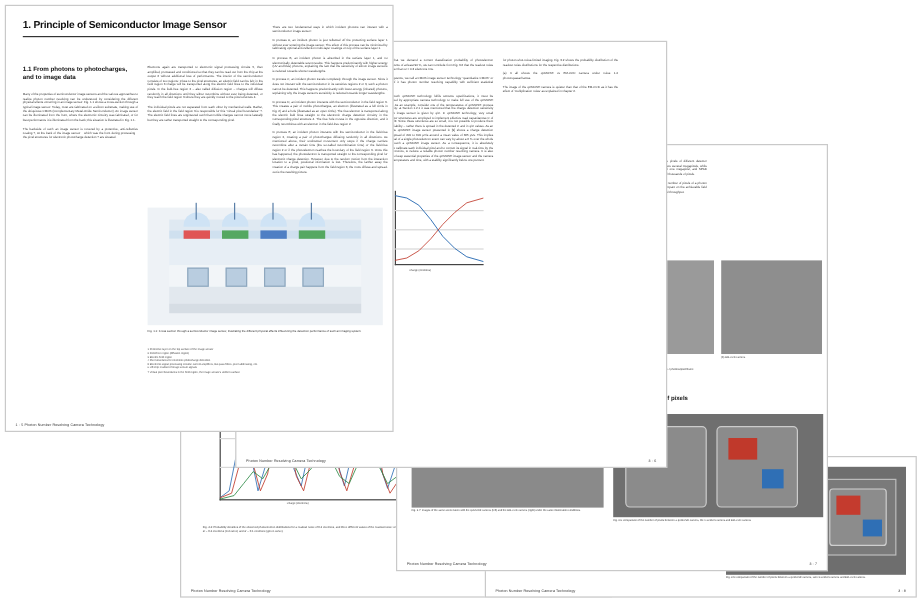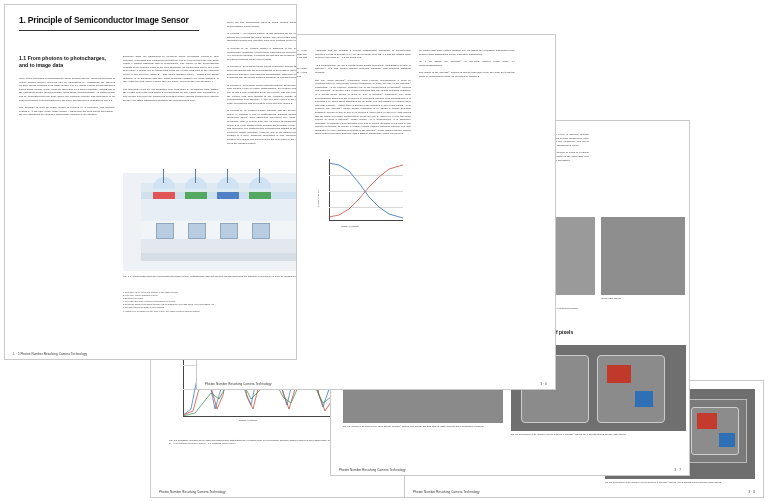--- a/index.html
+++ b/index.html
@@ -4,21 +4,21 @@
 <style>
   html,body{margin:0;padding:0;}
   body{width:768px;height:501px;background:#ffffff;font-family:"Liberation Sans",sans-serif;overflow:hidden;position:relative;}
 
   .page{position:absolute;background:#ffffff;border:1px solid #c9c9c9;box-sizing:border-box;overflow:hidden;}
   .page .footer{position:absolute;bottom:3px;left:0;right:0;font-size:3px;color:#333;display:flex;justify-content:space-between;padding:0 8px;box-sizing:border-box;}
   .page .footer .left{letter-spacing:.1px;}
   .page .footer .right{letter-spacing:.1px;}
 
   
-  #page1{left:4px;top:4px;width:293px;height:356px;}
+  #page1{left:4px;top:4px;width:324px;height:356px;}
   #page1 .h1{position:absolute;left:14px;top:10px;font-size:8.5px;font-weight:bold;color:#111;letter-spacing:-.2px;}
   #page1 .rule{position:absolute;left:14px;top:25px;width:180px;height:1px;background:#333;}
   #page1 .h2{position:absolute;left:14px;top:50px;width:95px;font-size:5.2px;font-weight:bold;color:#111;line-height:7px;}
   #page1 .colA{position:absolute;left:14px;top:72px;width:96px;}
   #page1 .colB{position:absolute;left:118px;top:50px;width:96px;}
   #page1 .colC{position:absolute;left:222px;top:16px;width:96px;}
   #page1 .colD{position:absolute;left:326px;top:16px;width:28px;}
   .bodytext{font-size:2.5px;line-height:3.6px;color:#333;text-align:justify;}
   .bodytext p{margin:0 0 4px 0;}
   #page1 .figbox{position:absolute;left:118px;top:168px;width:196px;height:98px;background:#eef2f6;border:0;}

